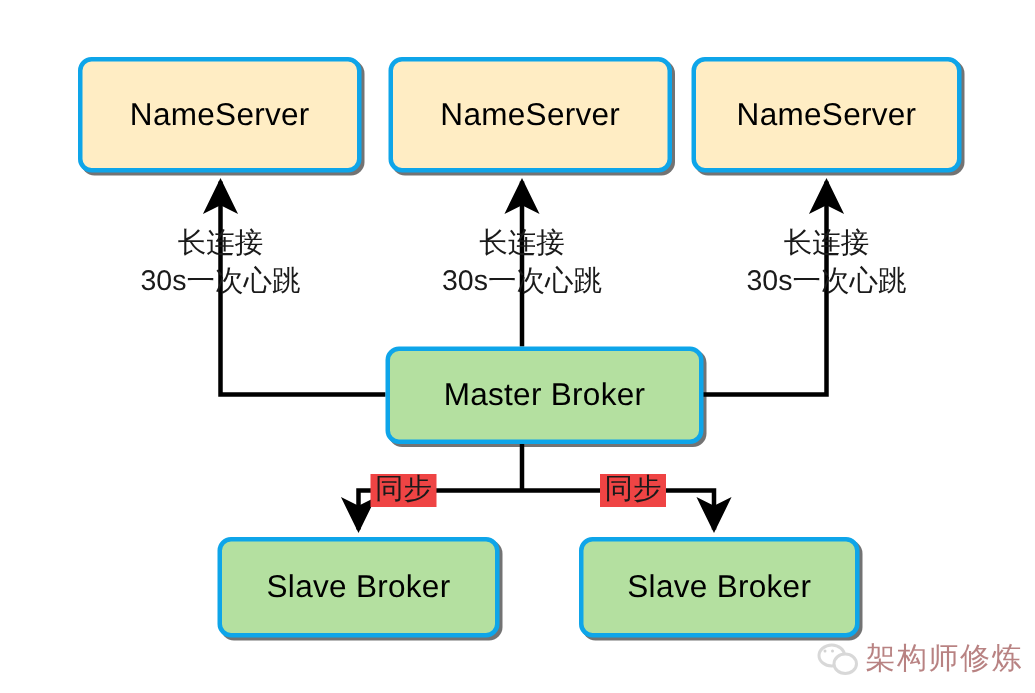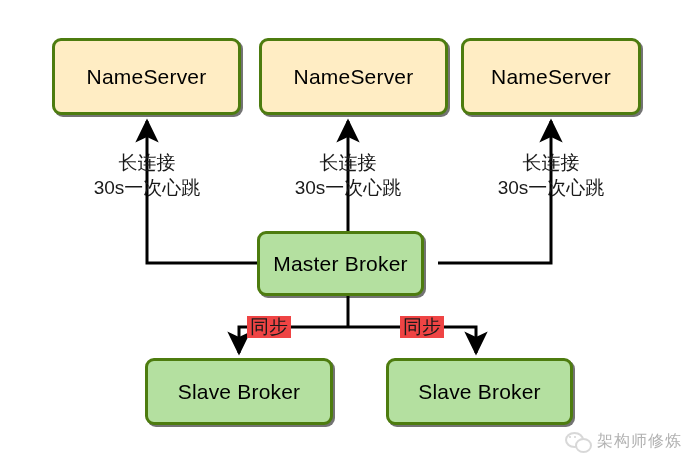--- a/index.html
+++ b/index.html
@@ -21,21 +21,21 @@
     position: absolute;
     left: 0;
     top: 0;
     width: 690px;
     height: 462px;
   }
 
   .node {
     position: absolute;
     box-sizing: border-box;
-    border: 3px solid #4d7c0f;
+    border: 3px solid #0ea5e9;
     border-radius: 9px;
     display: flex;
     align-items: center;
     justify-content: center;
     text-align: center;
     color: #000000;
     font-size: 21px;
     line-height: 1;
     letter-spacing: 0.2px;
     box-shadow: 2px 2px 0 rgba(0,0,0,0.55);
@@ -70,22 +70,22 @@
   #watermark {
     position: absolute;
     right: 8px;
     bottom: 10px;
     display: flex;
     align-items: center;
     gap: 6px;
     opacity: 0.55;
   }
   #watermark .wm-text {
-    font-size: 16px;
-    color: #737373;
+    font-size: 20px;
+    color: #7f1d1d;
     letter-spacing: 1px;
     font-family: Liberation Mono, monospace;
   }
   #watermark .wm-icon {
     width: 26px;
     height: 20px;
     position: relative;
   }
   #watermark .wm-icon .b1,
   #watermark .wm-icon .b2 {
@@ -154,21 +154,21 @@
   <div class="edge-label heartbeat" style="left:258px; top:150px;">
     <div>长连接</div>
     <div>30s一次心跳</div>
   </div>
 
   <div class="edge-label heartbeat" style="left:461px; top:150px;">
     <div>长连接</div>
     <div>30s一次心跳</div>
   </div>
 
-  <div class="node broker" style="left:257px; top:231px; width:167px; height:65px;">
+  <div class="node broker" style="left:257px; top:231px; width:212px; height:65px;">
     <span>Master Broker</span>
   </div>
 
   <div class="edge-label sync" style="left:247px; top:316px;">
     <span>同步</span>
   </div>
 
   <div class="edge-label sync" style="left:400px; top:316px;">
     <span>同步</span>
   </div>

